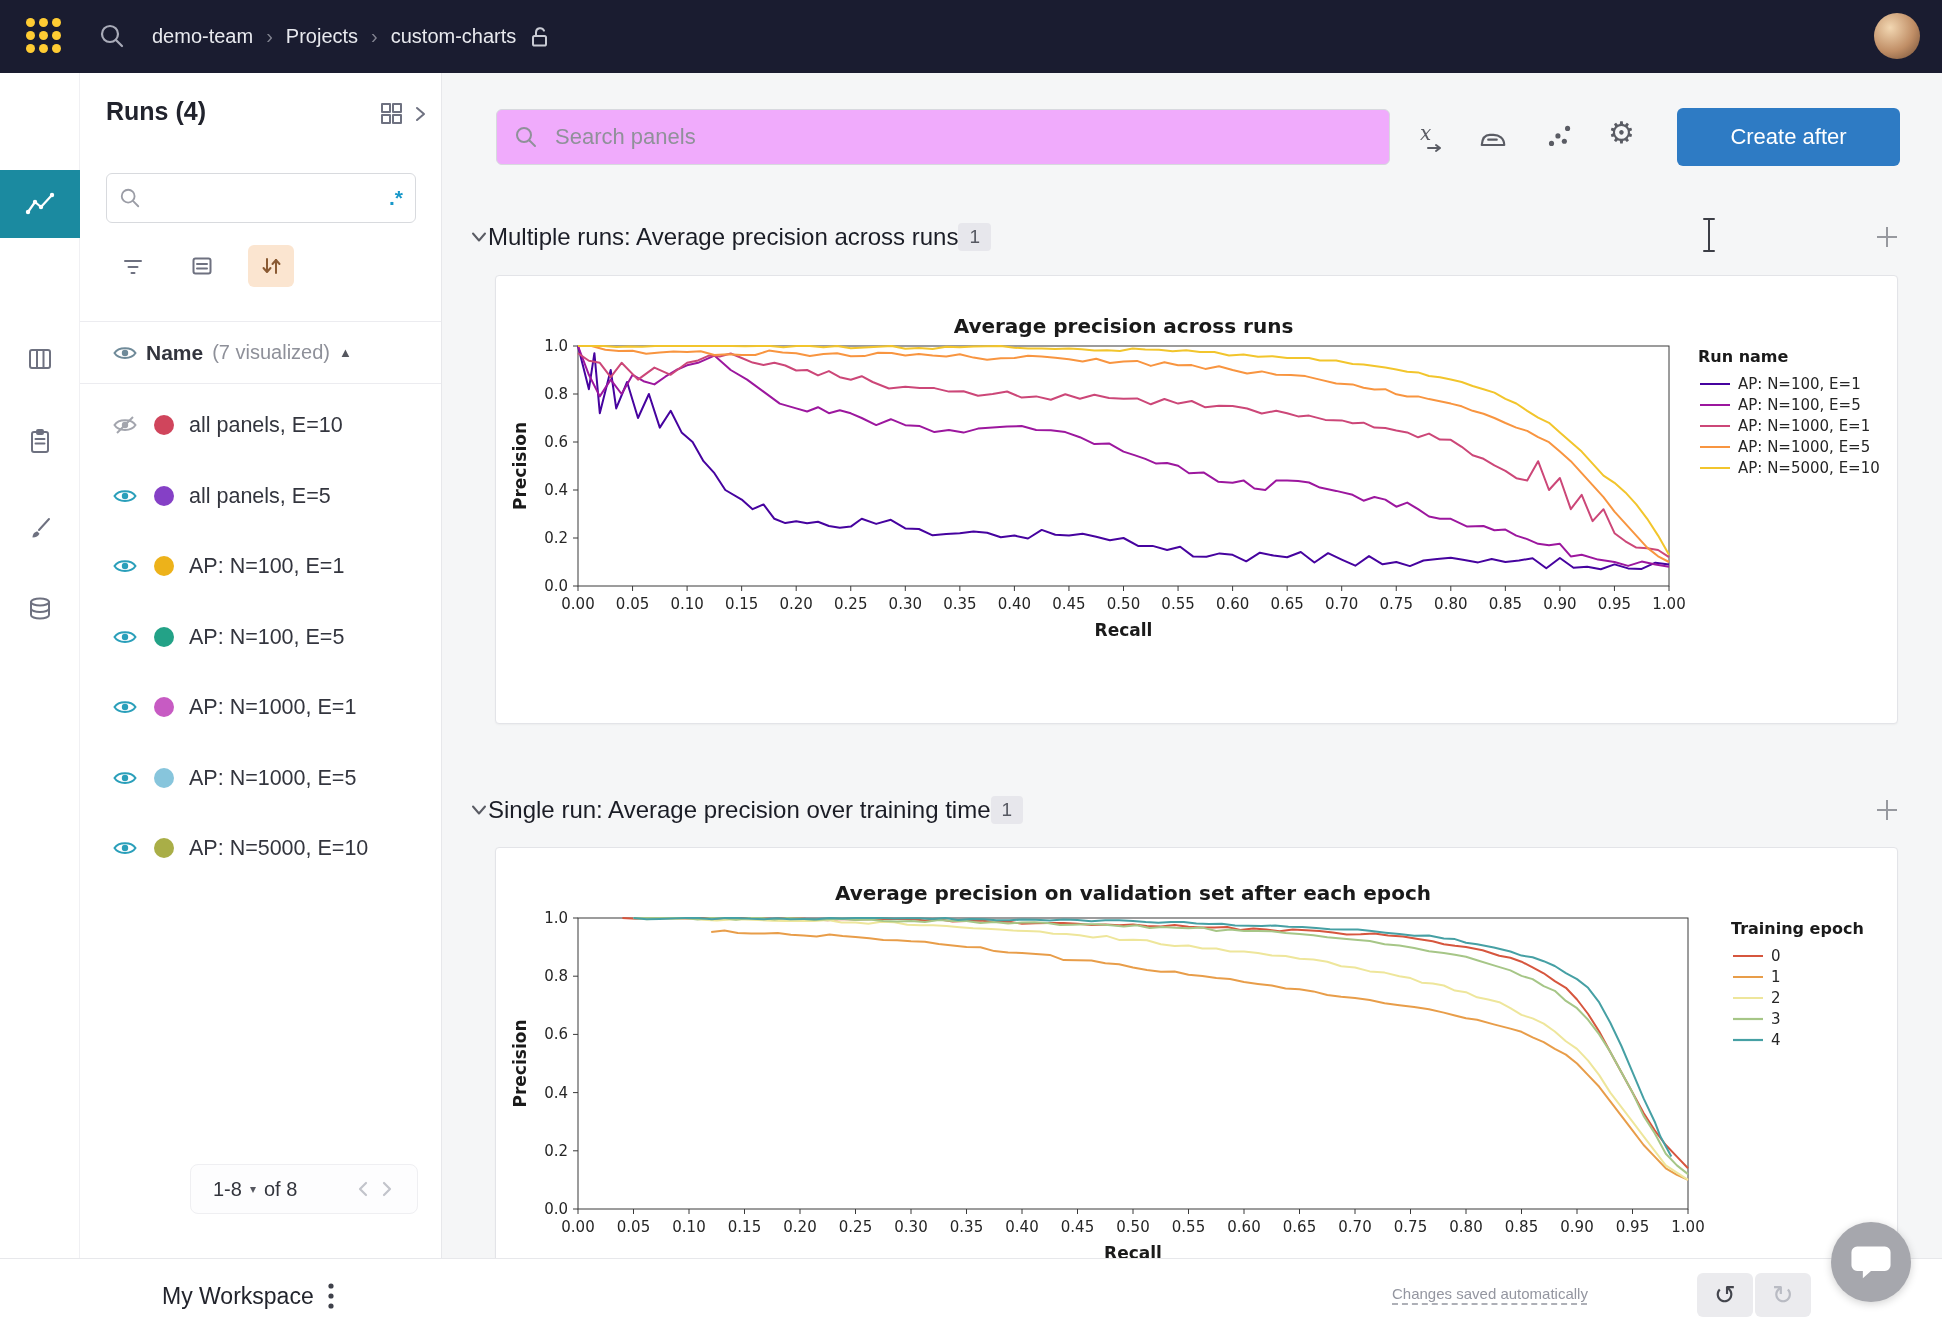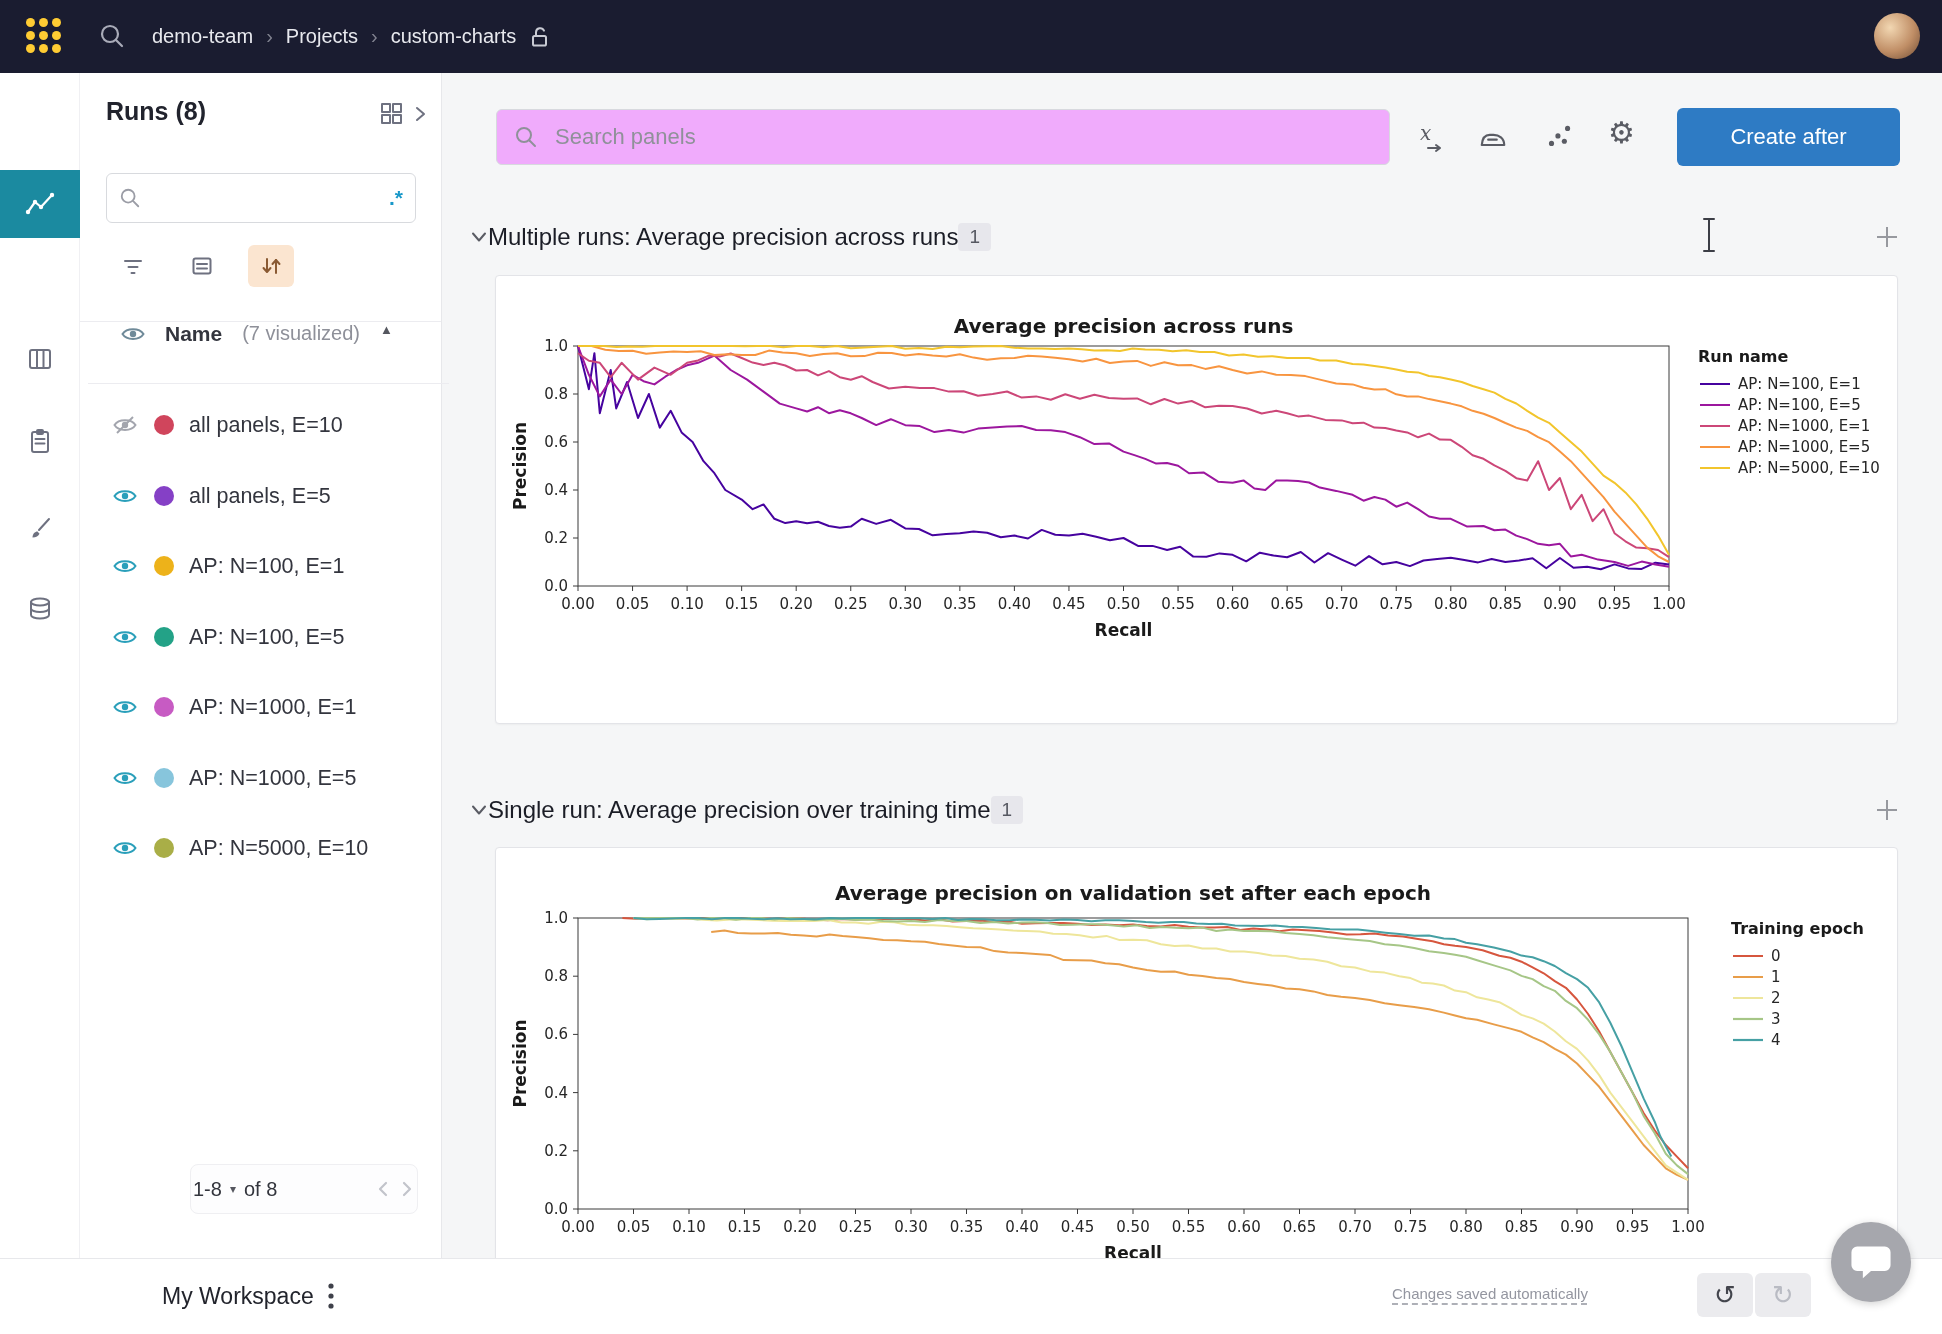--- a/index.html
+++ b/index.html
@@ -28,32 +28,32 @@
   .runs-title{position:absolute;left:26px;top:24px;font-size:25px;font-weight:600;color:#21232d}
   .runs-table-ic{position:absolute;right:36px;top:28px;cursor:pointer}
   .runs-table-chev{position:absolute;right:14px;top:32px;cursor:pointer}
   .sb-search{position:absolute;left:26px;top:100px;width:310px;height:50px;border:1px solid #d8dade;border-radius:6px;background:#fff;display:flex;align-items:center;padding:0 12px}
   .sb-search input{flex:1;border:none;outline:none;font-size:20px;margin-left:10px;min-width:0}
   .regex{color:#1898c9;font-weight:bold;font-size:21px;cursor:pointer}
   .sb-btns{position:absolute;left:30px;top:172px;display:flex;gap:23px}
   .sb-btn{width:46px;height:42px;border-radius:6px;display:flex;align-items:center;justify-content:center;cursor:pointer}
   .sb-btn.sel{background:#fbe5d0}
   .sb-div{position:absolute;left:0;top:248px;width:100%;height:1px;background:#ececf0}
-  .name-header{position:absolute;left:8px;top:249px;width:100%;height:62px;border-bottom:1px solid #ececf0;display:flex;align-items:flex-start;padding-left:33px;gap:20px}
+  .name-header{position:absolute;left:0;top:249px;width:100%;height:62px;border-bottom:1px solid #ececf0;display:flex;align-items:center;padding-left:33px;gap:9px}
   .name-header .nh-name{font-size:21px;font-weight:600;color:#33353e}
   .name-header .nh-vis{font-size:20px;color:#8e9099}
   .name-header .nh-caret{font-size:13px;color:#55575f}
   .run-row{position:absolute;left:0;width:100%;height:70px;display:flex;align-items:center;padding-left:32px;cursor:pointer}
   .eye{width:26px;margin-right:16px;color:#2a9fba;flex:none;cursor:pointer}
   .eye .slash{display:none}
   .eye.off{color:#a3a5ae}
   .eye.off .slash{display:inline}
   .dot{width:20px;height:20px;border-radius:50%;margin-right:15px;flex:none}
   .run-label{font-size:21.5px;color:#33353e;white-space:nowrap}
-  .pagination{position:absolute;left:110px;top:1091px;width:228px;height:50px;border:1px solid #efeff2;background:#fdfdfe;border-radius:8px;display:flex;align-items:center;padding:0 2px;gap:8px;font-size:20px;color:#33353d}
+  .pagination{position:absolute;left:110px;top:1091px;width:228px;height:50px;border:1px solid #efeff2;background:#fdfdfe;border-radius:8px;display:flex;align-items:center;padding:0 22px;gap:8px;font-size:20px;color:#33353d}
   .pagination .pg-caret{color:#55575f;font-size:12px;cursor:pointer}
   .pagination .spacer{flex:1}
   .pg-chev{cursor:pointer}
 
   
   .panel-search{position:absolute;left:496px;top:109px;width:894px;height:56px;border:1px solid #d7d9de;border-radius:6px;background:#f0abfc;font-size:22px;color:#33353e;padding:0 18px 0 58px;outline:none}
   .panel-search::placeholder{color:#8f9199}
   .ps-ic{position:absolute;left:514px;top:125px;pointer-events:none}
   .tool-ic{position:absolute;top:122px;cursor:pointer;color:#5a5c64}
   .gear{font-family:"DejaVu Sans",sans-serif;font-size:30px;line-height:30px}
@@ -146,21 +146,21 @@
     <path d="M12.5 17.5 c-2.5 0 -5 2.2 -5 6 c3.6 0 6 -1.4 7 -3.8 z" fill="#6e7180" stroke="none"></path>
   </svg>
   <svg class="ric" style="top:521px" width="30" height="30" viewBox="0 0 30 30">
     <ellipse cx="15" cy="8" rx="9" ry="3.5" class="s"></ellipse>
     <path d="M6 8 v13 c0 2 4 3.5 9 3.5 s9 -1.5 9 -3.5 v-13" class="s"></path>
     <path d="M6 14.5 c0 2 4 3.5 9 3.5 s9 -1.5 9 -3.5" class="s"></path>
   </svg>
 </nav>
 
 <aside class="sidebar">
-  <h2 class="runs-title">Runs (8)</h2>
+  <h2 class="runs-title">Runs (4)</h2>
   <svg class="runs-table-ic" width="26" height="26" viewBox="0 0 26 26">
     <rect x="3" y="3" width="8" height="8" class="s"></rect>
       <rect x="14" y="3" width="8" height="8" class="s"></rect>
     <rect x="3" y="14" width="8" height="8" class="s"></rect>
       <rect x="14" y="14" width="8" height="8" class="s"></rect>
   </svg>
   <svg class="runs-table-chev" width="14" height="18" viewBox="0 0 14 18">
     <polyline points="4,3 11,9 4,15" class="s"></polyline>
   </svg>
 

